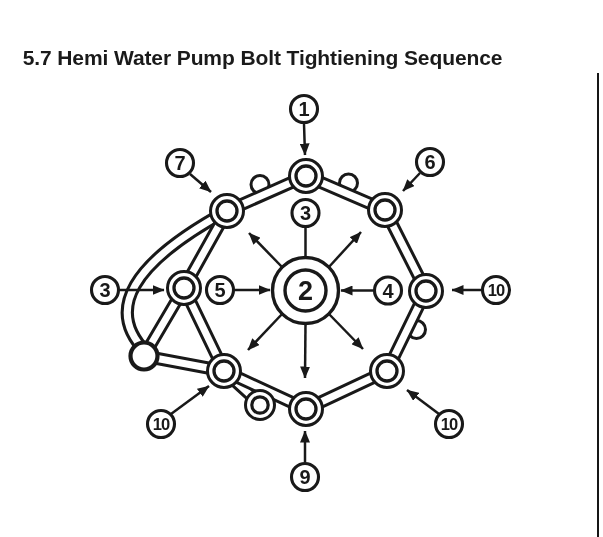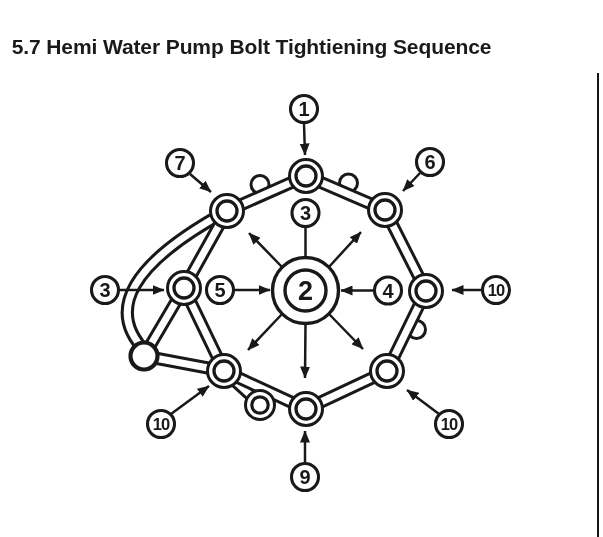--- a/index.html
+++ b/index.html
@@ -12,21 +12,21 @@
   }
   .title {
     position: absolute;
     top: 31px; left: 0; width: 495px;
     text-align: center;
     font-family: "Liberation Sans", sans-serif;
     font-size: 21px;
     font-weight: 700;
     letter-spacing: -0.1px;
     color: #1a1a1a;
-    margin: 4px;
+    margin: 15px;
   }
   #diagram {
     position: absolute;
     top: 0; left: 0;
   }
   .right-border {
     position: absolute;
     left: 597px; top: 73px;
     width: 1.5px; height: 464px;
   }

